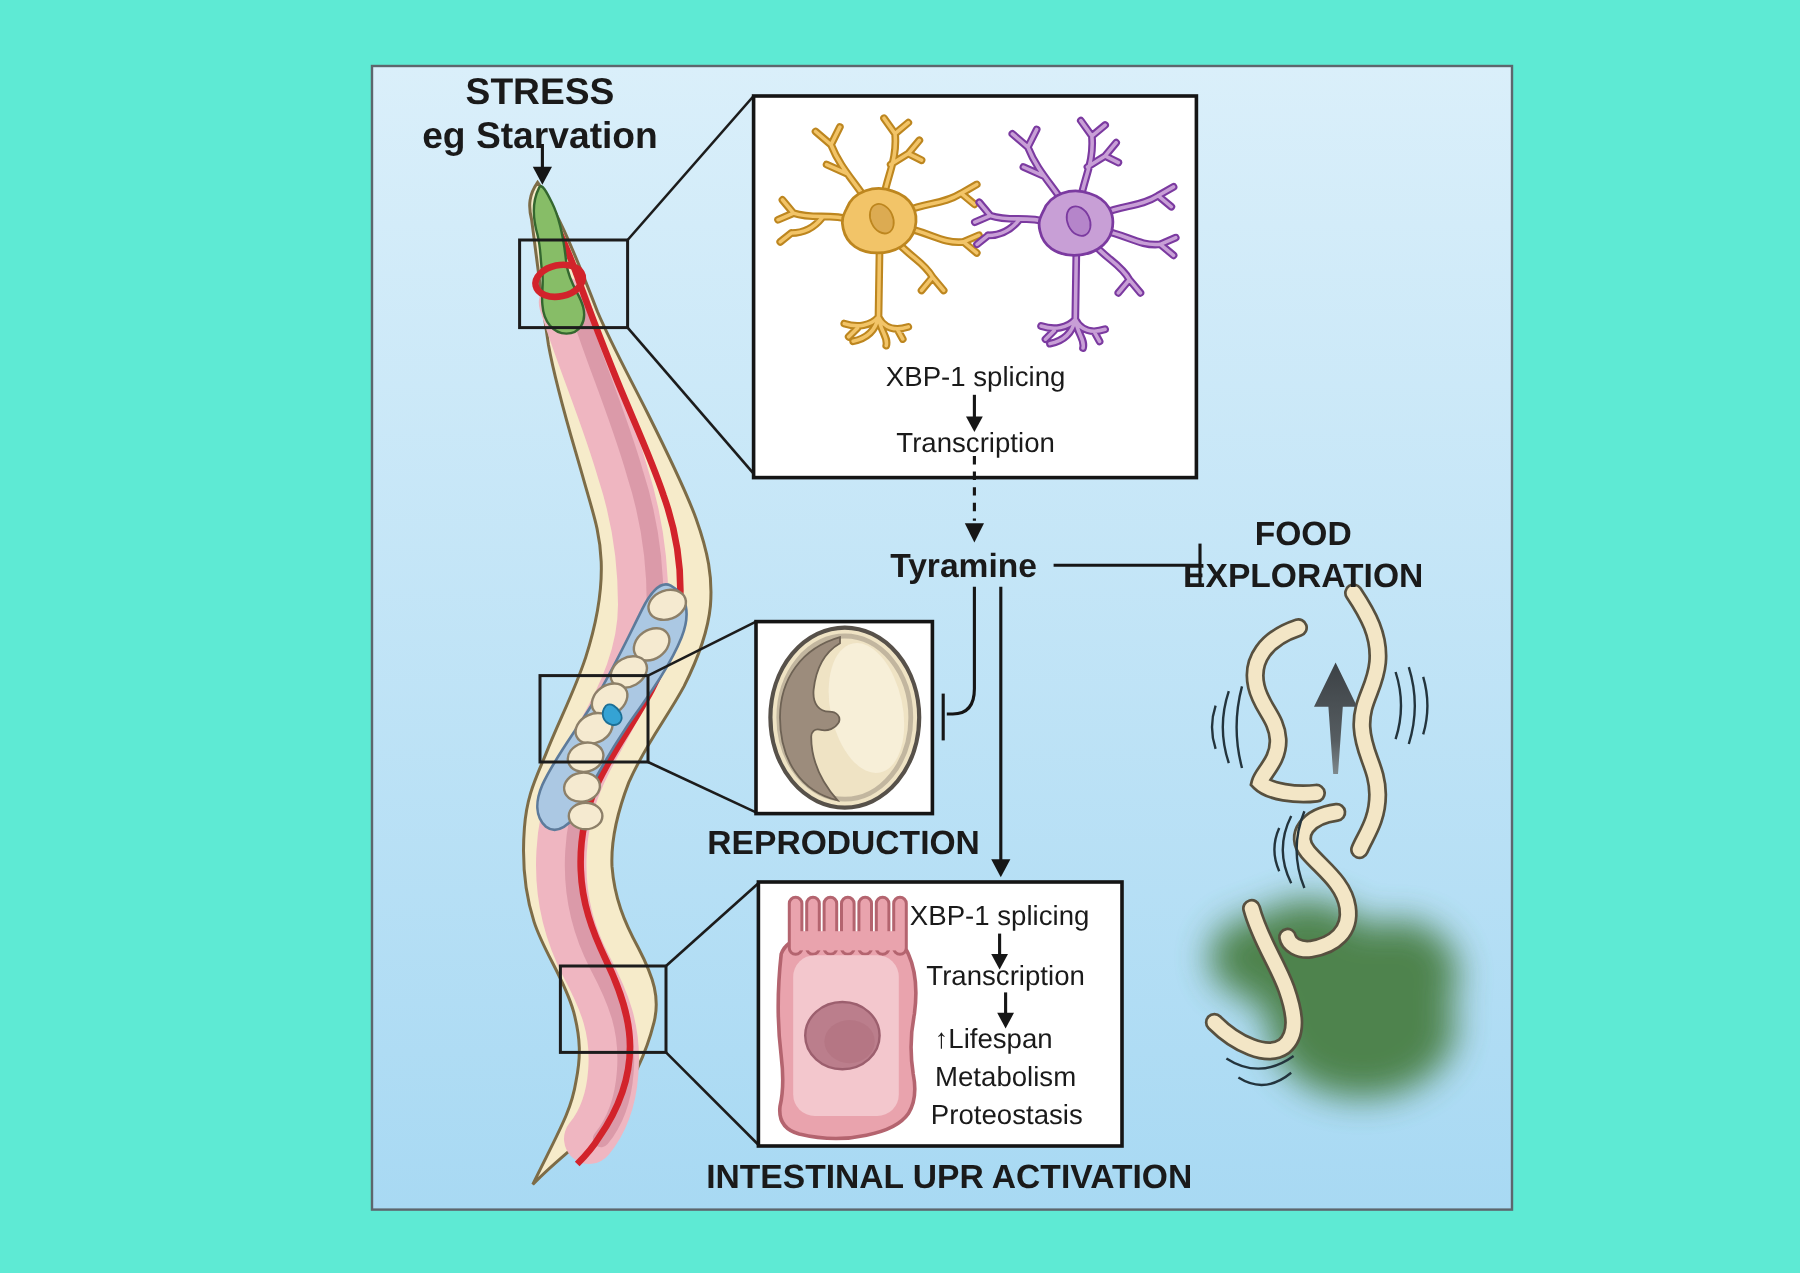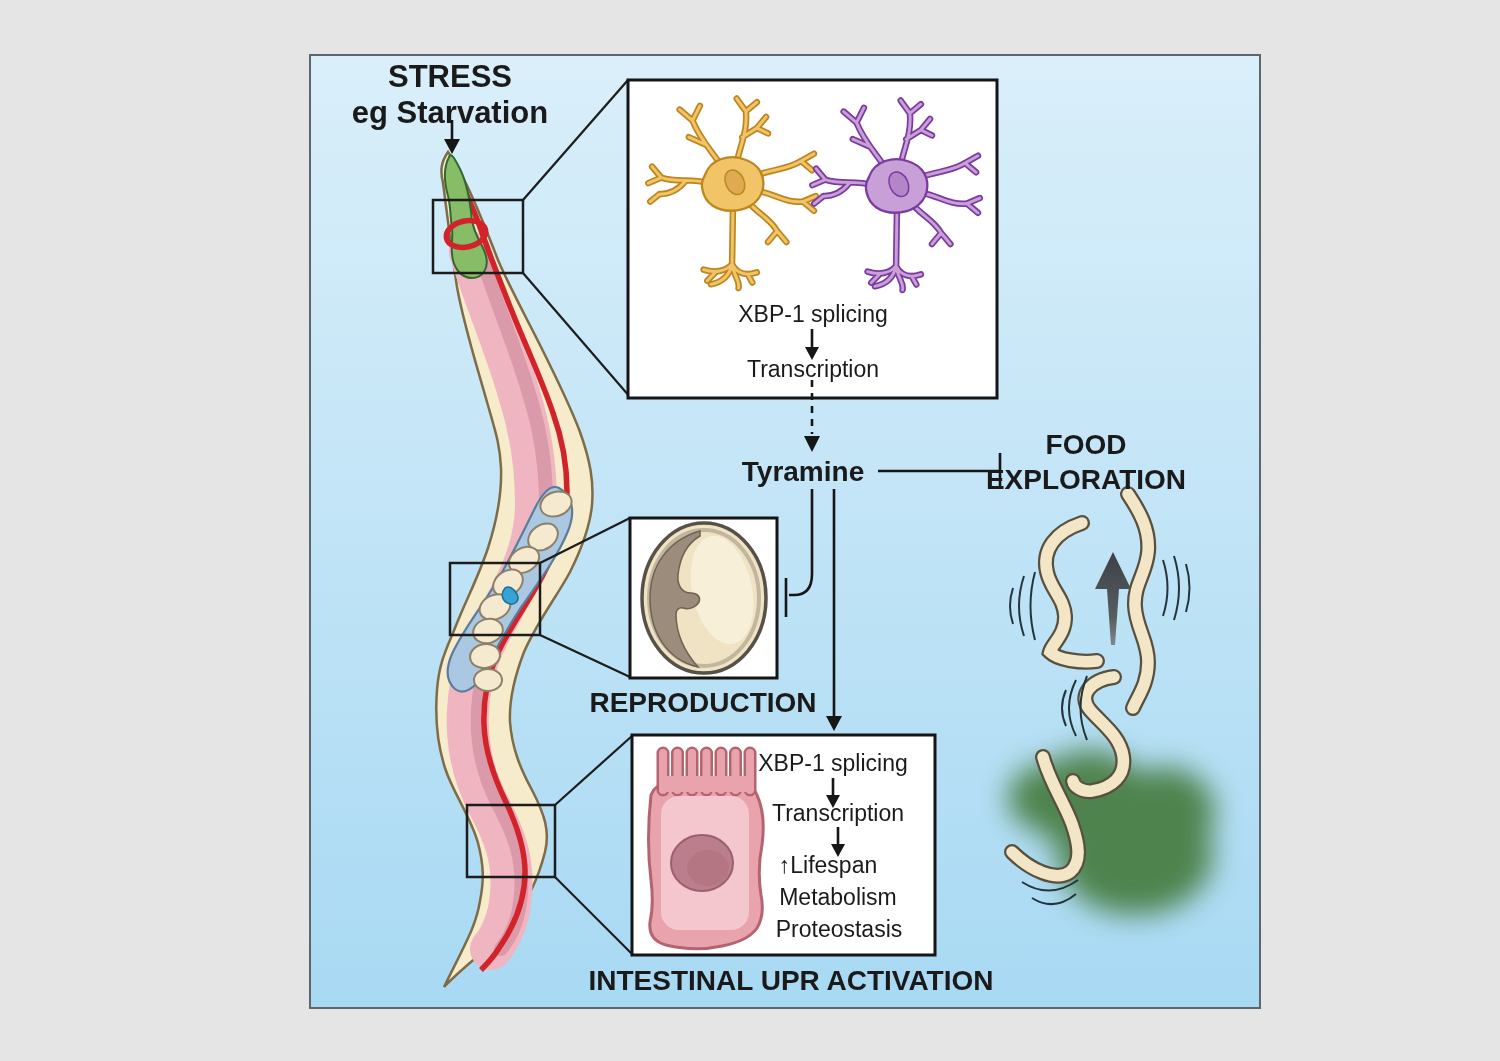--- a/index.html
+++ b/index.html
@@ -1,16 +1,16 @@
 <!DOCTYPE html>
 <html><head>
 <meta charset="utf-8">
 <style>
   html,body{margin:0;padding:0;background:#ffffff;}
-  .stage{position:relative;width:1500px;height:1061px;background:#e5e5e5;overflow:hidden;}
+  .stage{position:relative;width:1500px;height:1061px;background:#5eead4;overflow:hidden;}
   .stage svg{display:block;width:1500px;height:1061px;}
   text{font-family:"Liberation Sans","DejaVu Sans",sans-serif;fill:#1a1a1a;}
   .t{font-size:23px;font-weight:400;}
   .tb{font-size:28px;font-weight:700;}
   .tb-sm{font-size:31px;font-weight:700;}
   .nerve{fill:none;stroke-linecap:round;stroke-linejoin:round;}
 </style>
 </head>
 <body>
 

